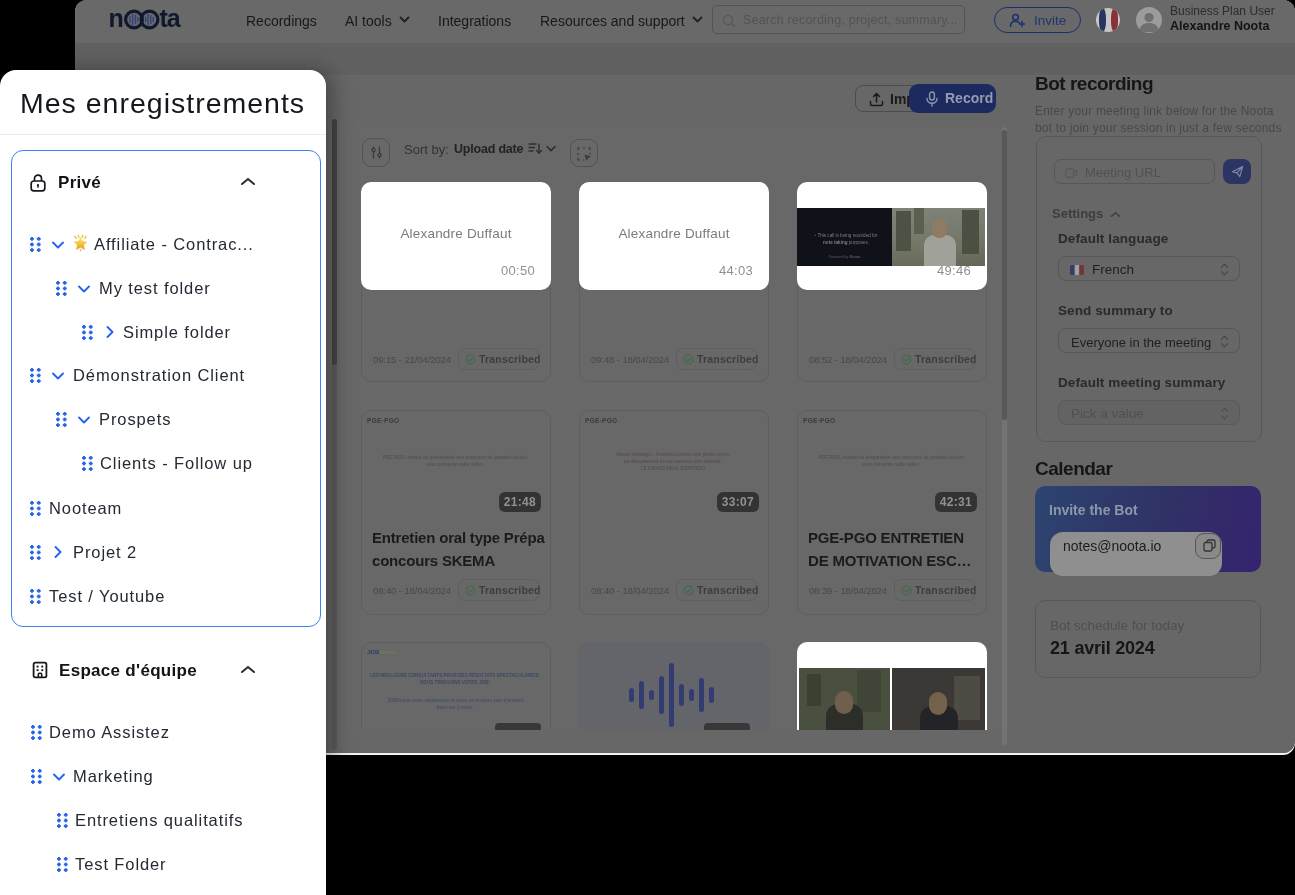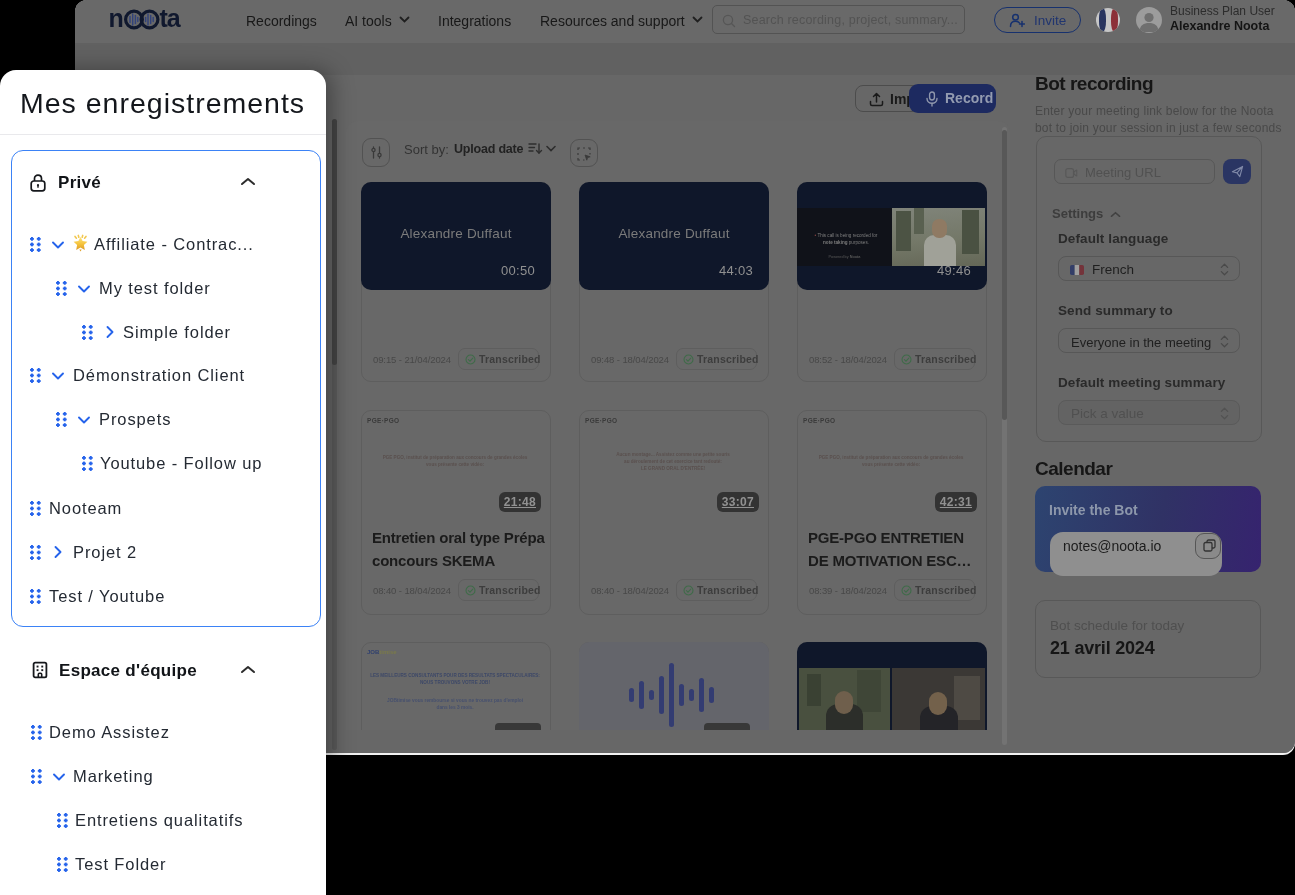--- a/index.html
+++ b/index.html
@@ -55,25 +55,25 @@
 #panel { position:absolute; left:0; top:70px; width:326px; height:825px; background:#fff;
   border-radius:16px 16px 0 0; box-shadow:6px 0 22px rgba(0,0,0,0.35); z-index:10; }
 #panel h1 { position:absolute; left:20px; top:17px; font-size:28.5px; font-weight:400; color:#14171c; letter-spacing:1px; }
 #pdivider { position:absolute; left:0; top:64px; width:326px; height:1px; background:#e9e9ec; }
 #bluebox { position:absolute; left:11px; top:80px; width:310px; height:477px; border:1.5px solid #3b82f6; border-radius:12px; }
 .sechead { position:absolute; font-size:17px; font-weight:700; color:#111418; letter-spacing:0.3px; }
 .treetxt { position:absolute; font-size:16.5px; color:#242a33; white-space:nowrap; letter-spacing:0.9px; }
 
 .sqbtn { position:absolute; width:28px; border:1px solid #525252; border-radius:9px; }
 .card { position:absolute; width:190px; border:1px solid #5e5e5e; border-radius:10px; }
-.thumbB { position:absolute; left:-1px; top:-1px; width:190px; height:108px; background:#0f172a; border-radius:10px; overflow:hidden; }
+.thumbB { position:absolute; left:-1px; top:-1px; width:190px; height:108px; background:#ffffff; border-radius:10px; overflow:hidden; }
 .thumbW { position:absolute; left:-1px; top:-1px; width:190px; height:110px; border-radius:10px; overflow:hidden; }
 .adname { position:absolute; left:0; top:44px; width:100%; text-align:center; font-size:13.5px; color:#7b7b7b; letter-spacing:0.2px; }
 .dur { position:absolute; right:16px; bottom:12px; font-size:13px; color:#909090; letter-spacing:0.3px; }
-.durbadge { position:absolute; background:#333333; color:#919191; font-size:12px; font-weight:700; border-radius:6px; padding:3px 5px; letter-spacing:0.3px;text-decoration:underline; }
+.durbadge { position:absolute; background:#333333; color:#919191; font-size:12px; font-weight:700; border-radius:6px; padding:3px 5px; letter-spacing:0.3px; }
 .daterow { position:absolute; left:10px; bottom:10px; width:170px; height:25px; }
 .date { position:absolute; left:1px; top:8px; font-size:9.5px; color:#484848; letter-spacing:-0.1px; }
 .tbadge { position:absolute; left:86px; top:2px; width:81px; height:22px; border:1px solid #5e5e5e; border-radius:7px; font-size:10.5px; font-weight:700; color:#3d3d3d; padding:4px 5px 0 6px; white-space:nowrap; letter-spacing:0.2px; }
 .tbadge svg { vertical-align:-1.5px; margin-right:3px; }
 .ctitle { position:absolute; left:10px; top:116px; font-size:15px; line-height:22.5px; font-weight:700; color:#1b1b1b; letter-spacing:-0.2px; white-space:nowrap; }
 .pgelogo { position:absolute; left:6px; top:7px; font-size:6.5px; font-weight:700; color:#3a3a3a; letter-spacing:0.3px; }
 .pgetxt { position:absolute; left:10px; width:168px; text-align:center; font-size:4.6px; line-height:7px; font-weight:700; color:#5a504e; }
 .wave { position:absolute; left:50px; top:16px; width:90px; height:74px; }
 .wave i { position:absolute; width:4.5px; border-radius:3px; background:#333c72; top:50%; transform:translateY(-50%); }
 .wave i:nth-child(1){left:0} .wave i:nth-child(2){left:10px} .wave i:nth-child(3){left:20px} .wave i:nth-child(4){left:30px} .wave i:nth-child(5){left:40px} .wave i:nth-child(6){left:50px} .wave i:nth-child(7){left:60px} .wave i:nth-child(8){left:70px} .wave i:nth-child(9){left:80px}
@@ -471,21 +471,21 @@
     <svg class="chevD" style="left:51px;top:301px">
         <path d="M2 2.5 L7 7.5 L12 2.5"></path>
       </svg>
     <span class="treetxt" style="left:73px;top:296px">Démonstration Client</span>
     <div class="grip" style="left:56px;top:342px"></div>
     <svg class="chevD" style="left:77px;top:345px">
         <path d="M2 2.5 L7 7.5 L12 2.5"></path>
       </svg>
     <span class="treetxt" style="left:99px;top:340px">Prospets</span>
     <div class="grip" style="left:82px;top:386px"></div>
-    <span class="treetxt" style="left:100px;top:384px">Youtube - Follow up</span>
+    <span class="treetxt" style="left:100px;top:384px">Clients - Follow up</span>
     <div class="grip" style="left:30px;top:431px"></div>
     <span class="treetxt" style="left:49px;top:429px">Nooteam</span>
     <div class="grip" style="left:30px;top:474.5px"></div>
     <svg class="chevR" style="left:53px;top:474.5px">
         <path d="M2.5 2 L7.5 7 L2.5 12"></path>
       </svg>
     <span class="treetxt" style="left:73px;top:472.5px">Projet 2</span>
     <div class="grip" style="left:30px;top:518.5px"></div>
     <span class="treetxt" style="left:49px;top:516.5px">Test / Youtube</span>
 

